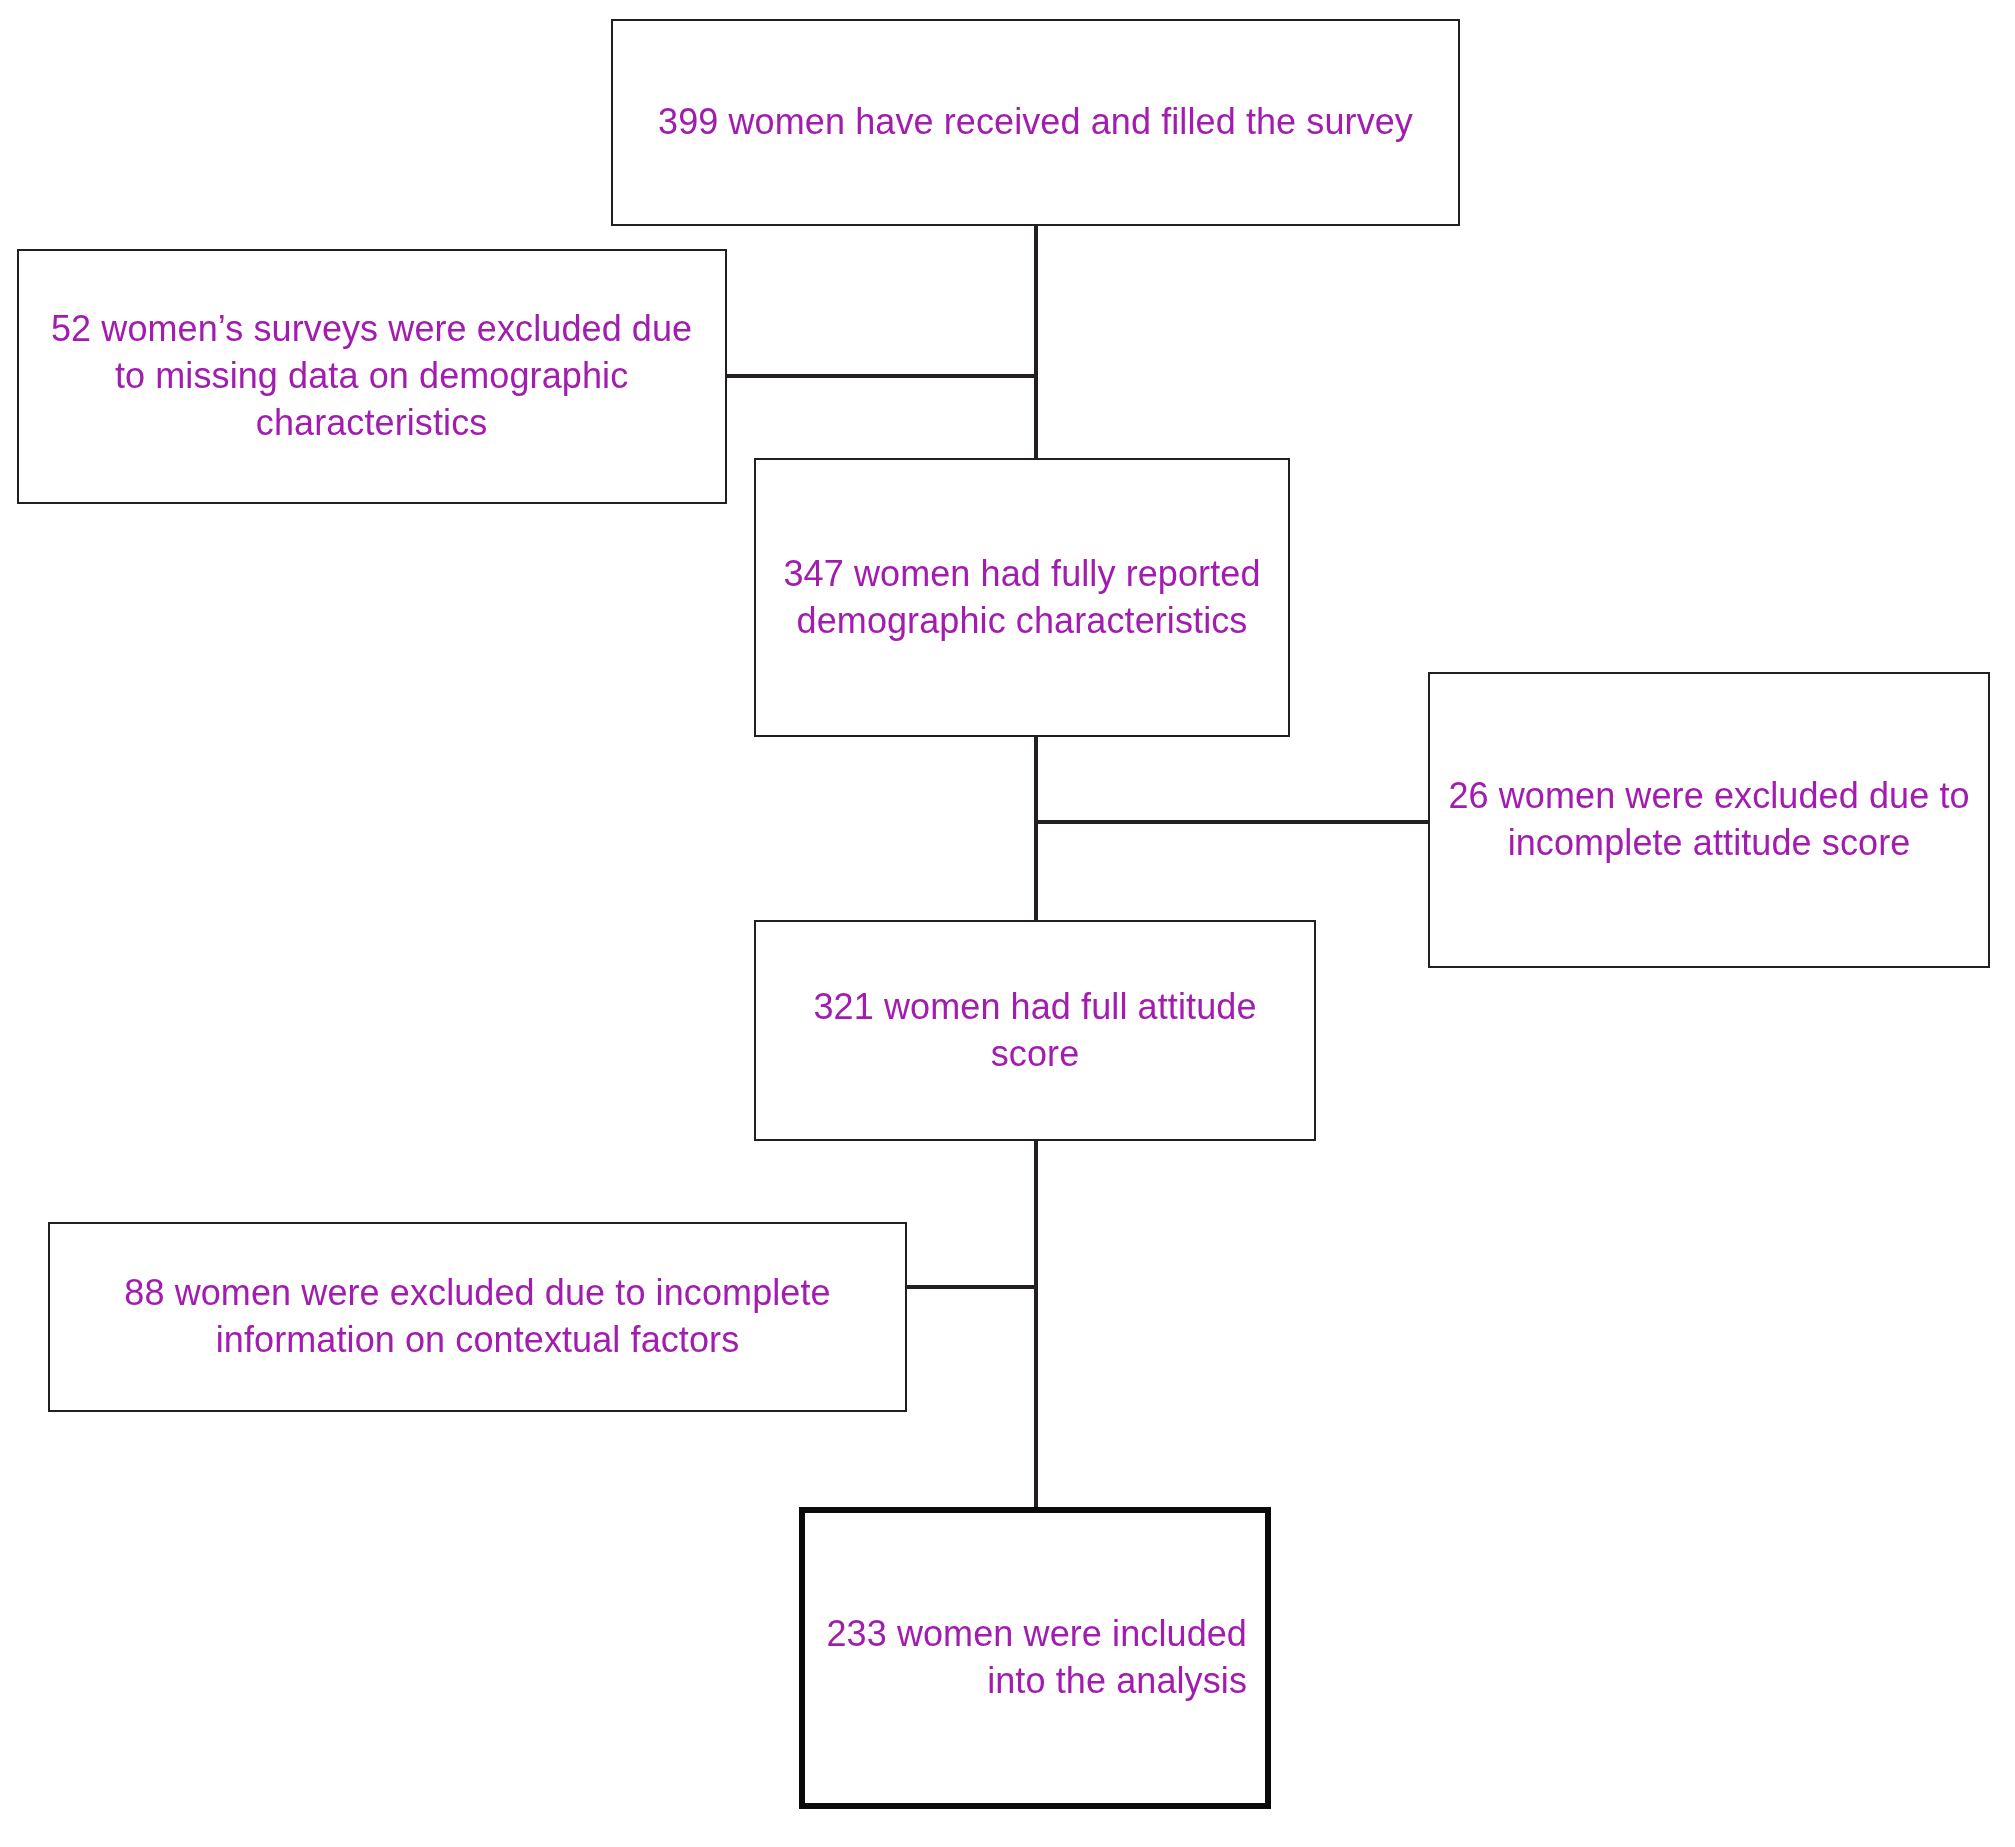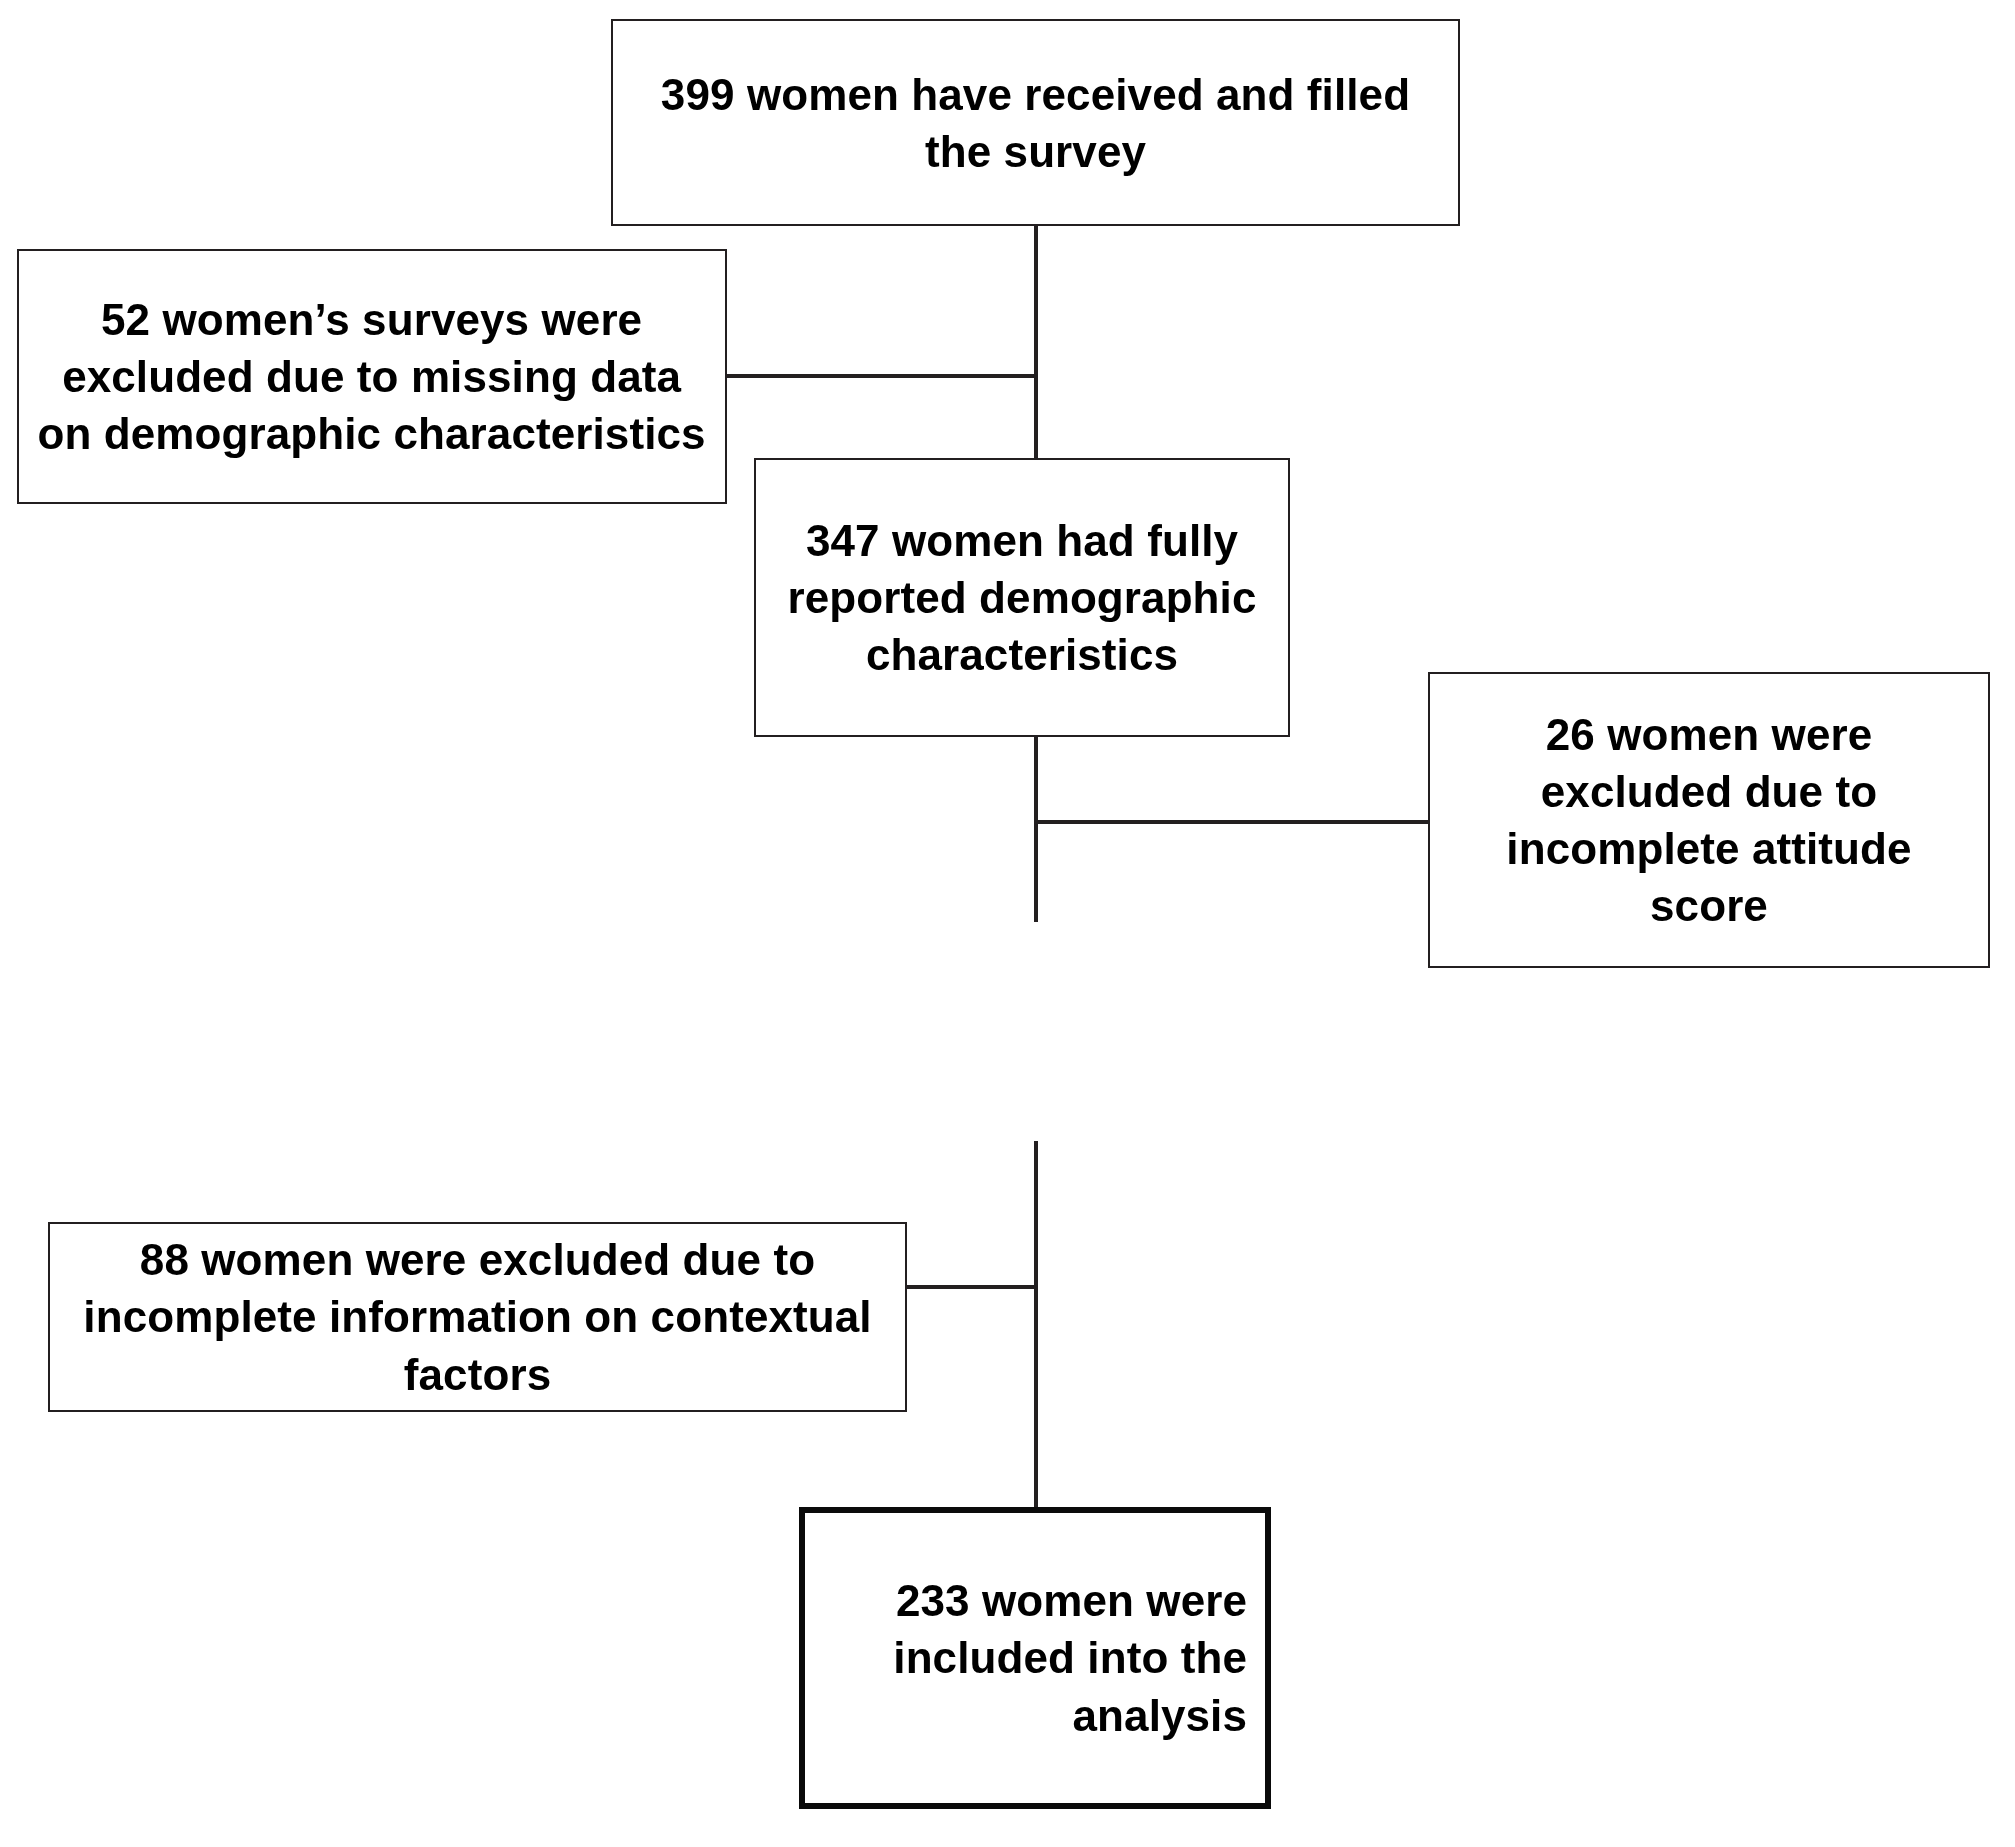--- a/index.html
+++ b/index.html
@@ -26,26 +26,26 @@
     justify-content: center;
     text-align: center;
     z-index: 3;
   }
   .flow-box.emphasis {
     border-width: 6.2px;
     border-color: #0a0a0a;
     text-align: right;
   }
   .box-text {
-    font-size: 44px;
+    font-size: 36px;
     line-height: 1.30;
-    color: #000000;
+    color: #a21caf;
     letter-spacing: 0.1px;
     padding: 0 18px;
-    font-weight: 700;
+    font-weight: 400;
   }
   .connector {
     position: absolute;
     background: #231f20;
     z-index: 1;
   }
   .connector-v {
     width: 3.5px;
   }
   .connector-h {
@@ -90,20 +90,23 @@
   </div>
 
   <div class="flow-box" id="box-demographics">
     <span class="box-text">347 women had fully reported demographic characteristics</span>
   </div>
 
   <div class="flow-box" id="box-excluded-att">
     <span class="box-text">26 women were excluded due to incomplete attitude score</span>
   </div>
 
+  <div class="flow-box" id="box-attitude">
+    <span class="box-text">321 women had full attitude score</span>
+  </div>
 
   <div class="flow-box" id="box-excluded-ctx">
     <span class="box-text">88 women were excluded due to incomplete information on contextual factors</span>
   </div>
 
   <div class="flow-box emphasis" id="box-included">
     <span class="box-text">233 women were included into the analysis</span>
   </div>
 
 </div>

